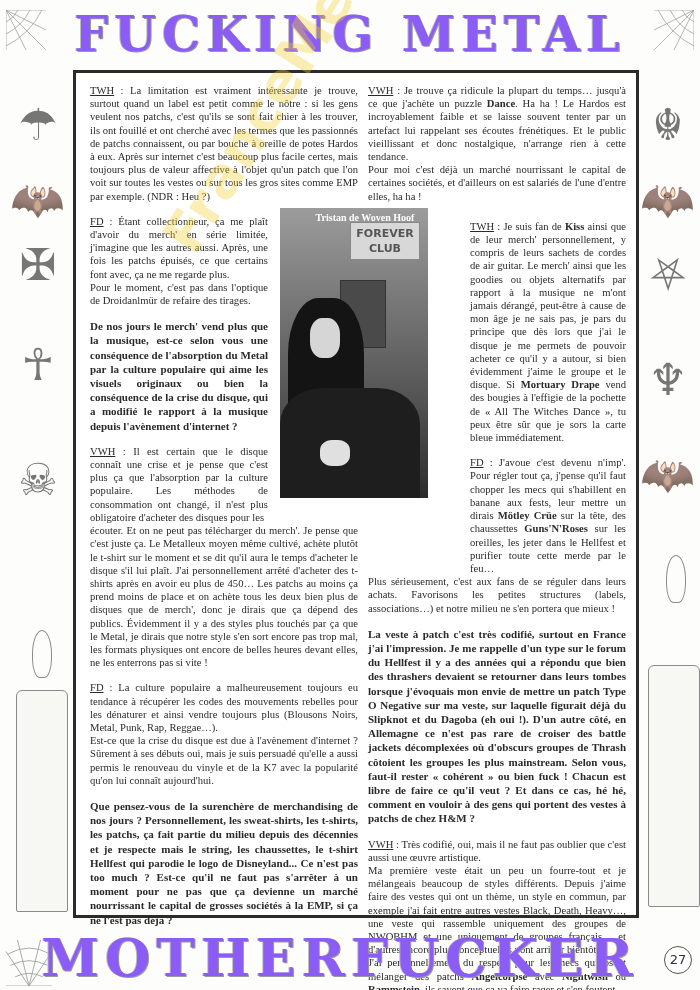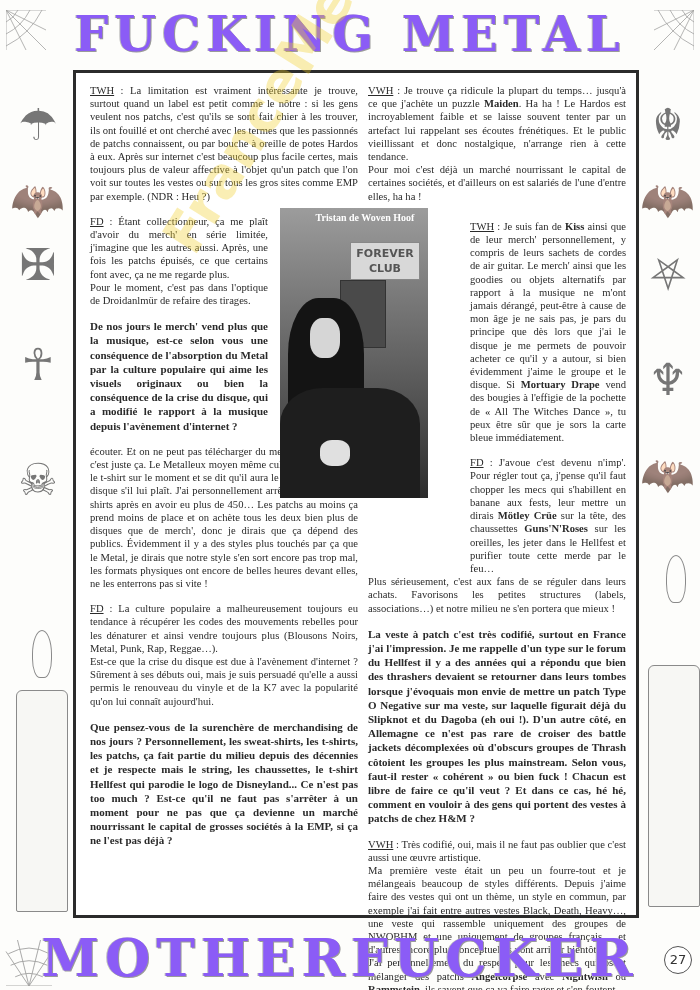--- a/index.html
+++ b/index.html
@@ -32,21 +32,21 @@
     .q { font-weight: bold; font-size: 11px; line-height: 14.2px; }
     .sp { text-decoration: underline; }
     b { font-weight: bold; }
     .photo {
       position: absolute; left: 280px; top: 208px; width: 148px; height: 290px;
       background: linear-gradient(180deg, #9c9c9c 0%, #7a7a7a 30%, #5a5a5a 60%, #2c2c2c 100%);
       overflow: hidden;
     }
     .photo-caption { position: absolute; top: 4px; left: 11px; width: 100%; text-align: center;
       color: #fff; font-size: 10px; font-weight: bold; }
-    .sign { position: absolute; left: 70px; top: 34px; width: 70px; height: 38px; background: #d8d8d8;
+    .sign { position: absolute; left: 70px; top: 14px; width: 70px; height: 38px; background: #d8d8d8;
       border: 1px solid #888; color: #555; font-family: "DejaVu Sans", sans-serif; font-weight: bold;
       font-size: 11px; line-height: 15px; text-align: center; padding-top: 3px; box-sizing: border-box; }
     .poster { position: absolute; left: 60px; top: 72px; width: 44px; height: 66px; background: #4a4a4a; border: 1px solid #333; }
     .person-hair { position: absolute; left: 8px; top: 90px; width: 76px; height: 140px; background: #141414; border-radius: 40% 40% 10% 10%; }
     .person-face { position: absolute; left: 30px; top: 110px; width: 30px; height: 40px; background: #d6d6d6; border-radius: 40%; }
     .person-body { position: absolute; left: 0; top: 180px; width: 140px; height: 120px; background: #1e1e1e; border-radius: 30% 30% 0 0; }
     .hand { position: absolute; left: 40px; top: 232px; width: 30px; height: 26px; background: #e0e0e0; border-radius: 40%; }
     .watermark { position: absolute; left: 150px; top: 230px; width: 400px; height: 60px;
       transform: rotate(-58deg); transform-origin: left top; color: rgba(240,205,40,.35);
       font-family: "DejaVu Sans", sans-serif; font-weight: bold; font-size: 56px; white-space: nowrap; pointer-events: none; }
@@ -90,31 +90,32 @@
 
 <div class="col" style="left:90px;top:84px;width:268px">
   <p><span class="sp">TWH</span><span> : La limitation est vraiment intéressante je trouve, surtout quand un label est petit comme le nôtre : si les gens veulent nos patchs, c'est qu'ils se sont fait chier à les trouver, ils ont fouillé et ont cherché avec les termes que les passionnés de patchs connaissent, ou par bouche à oreille de potes Hardos à eux. Après sur internet c'est beaucoup plus facile certes, mais toujours plus de valeur affective à l'objet qu'un patch que l'on voit sur toutes les vestes ou sur tous les gros sites comme EMP par exemple. (NDR : Heu ?)</span></p>
   <div class="gap"></div>
   <div style="width:178px">
     <p><span class="sp">FD</span><span> : Étant collectionneur, ça me plaît d'avoir du merch' en série limitée, j'imagine que les autres aussi. Après, une fois les patchs épuisés, ce que certains font avec, ça ne me regarde plus.</span></p>
     <p>Pour le moment, c'est pas dans l'optique de Droidanlmür de refaire des tirages.</p>
     <div class="gap"></div>
     <p class="q">De nos jours le merch' vend plus que la musique, est-ce selon vous une conséquence de l'absorption du Metal par la culture populaire qui aime les visuels originaux ou bien la conséquence de la crise du disque, qui a modifié le rapport à la musique depuis l'avènement d'internet ?</p>
     <div class="gap"></div>
+    <p><span class="sp">VWH</span><span> : Il est certain que le disque connaît une crise et je pense que c'est plus ça que l'absorption par la culture populaire. Les méthodes de consommation ont changé, il n'est plus obligatoire d'acheter des disques pour les</span></p>
   </div>
   <p>écouter. Et on ne peut pas télécharger du merch'. Je pense que c'est juste ça. Le Metalleux moyen même cultivé, achète plutôt le t-shirt sur le moment et se dit qu'il aura le temps d'acheter le disque s'il lui plaît. J'ai personnellement arrêté d'acheter des t-shirts après en avoir eu plus de 450… Les patchs au moins ça prend moins de place et on achète tous les deux bien plus de disques que de merch', donc je dirais que ça dépend des publics. Évidemment il y a des styles plus touchés par ça que le Metal, je dirais que notre style s'en sort encore pas trop mal, les formats physiques ont encore de belles heures devant elles, ne les enterrons pas si vite !</p>
   <div class="gap"></div>
   <p><span class="sp">FD</span><span> : La culture populaire a malheureusement toujours eu tendance à récupérer les codes des mouvements rebelles pour les dénaturer et ainsi vendre toujours plus (Blousons Noirs, Metal, Punk, Rap, Reggae…).</span></p>
   <p>Est-ce que la crise du disque est due à l'avènement d'internet ? Sûrement à ses débuts oui, mais je suis persuadé qu'elle a aussi permis le renouveau du vinyle et de la K7 avec la popularité qu'on lui connaît aujourd'hui.</p>
   <div class="gap"></div>
   <p class="q">Que pensez-vous de la surenchère de merchandising de nos jours ? Personnellement, les sweat-shirts, les t-shirts, les patchs, ça fait partie du milieu depuis des décennies et je respecte mais le string, les chaussettes, le t-shirt Hellfest qui parodie le logo de Disneyland... Ce n'est pas too much ? Est-ce qu'il ne faut pas s'arrêter à un moment pour ne pas que ça devienne un marché nourrissant le capital de grosses sociétés à la EMP, si ça ne l'est pas déjà ?</p>
 </div>
 
 <div class="col" style="left:368px;top:84px;width:258px">
-  <p><span class="sp">VWH</span><span> : Je trouve ça ridicule la plupart du temps… jusqu'à ce que j'achète un puzzle </span><b>Maiden</b><span>. Ha ha ! Le Hardos est incroyablement faible et se laisse souvent tenter par un artefact lui rappelant ses écoutes frénétiques. Et le public vieillissant et donc nostalgique, n'arrange rien à cette tendance.</span></p>
+  <p><span class="sp">VWH</span><span> : Je trouve ça ridicule la plupart du temps… jusqu'à ce que j'achète un puzzle </span><b>Dance</b><span>. Ha ha ! Le Hardos est incroyablement faible et se laisse souvent tenter par un artefact lui rappelant ses écoutes frénétiques. Et le public vieillissant et donc nostalgique, n'arrange rien à cette tendance.</span></p>
   <p>Pour moi c'est déjà un marché nourrissant le capital de certaines sociétés, et d'ailleurs on est salariés de l'une d'entre elles, ha ha !</p>
   <div style="height:17px"></div>
   <div style="margin-left:102px">
     <p><span class="sp">TWH</span><span> : Je suis fan de </span><b>Kiss</b><span> ainsi que de leur merch' personnellement, y compris de leurs sachets de cordes de air guitar. Le merch' ainsi que les goodies ou objets alternatifs par rapport à la musique ne m'ont jamais dérangé, peut-être à cause de mon âge je ne sais pas, je pars du principe que dès lors que j'ai le disque je me permets de pouvoir acheter ce qu'il y a autour, si bien évidemment j'aime le groupe et le disque. Si </span><b>Mortuary Drape</b><span> vend des bougies à l'effigie de la pochette de « All The Witches Dance », tu peux être sûr que je sors la carte bleue immédiatement.</span></p>
     <div class="gap"></div>
     <p><span class="sp">FD</span><span> : J'avoue c'est devenu n'imp'. Pour régler tout ça, j'pense qu'il faut chopper les mecs qui s'habillent en banane aux fests, leur mettre un dirais </span><b>Mötley Crüe</b><span> sur la tête, des chaussettes </span><b>Guns'N'Roses</b><span> sur les oreilles, les jeter dans le Hellfest et purifier toute cette merde par le feu…</span></p>
   </div>
   <p>Plus sérieusement, c'est aux fans de se réguler dans leurs achats. Favorisons les petites structures (labels, associations…) et notre milieu ne s'en portera que mieux !</p>
   <div class="gap"></div>
   <p class="q">La veste à patch c'est très codifié, surtout en France j'ai l'impression. Je me rappelle d'un type sur le forum du Hellfest il y a des années qui a répondu que bien des thrashers devaient se retourner dans leurs tombes lorsque j'évoquais mon envie de mettre un patch Type O Negative sur ma veste, sur laquelle figurait déjà du Slipknot et du Dagoba (eh oui !). D'un autre côté, en Allemagne ce n'est pas rare de croiser des battle jackets décomplexées où d'obscurs groupes de Thrash côtoient les groupes les plus mainstream. Selon vous, faut-il rester « cohérent » ou bien fuck ! Chacun est libre de faire ce qu'il veut ? Et dans ce cas, hé hé, comment en vouloir à des gens qui portent des vestes à patchs de chez H&amp;M ?</p>

